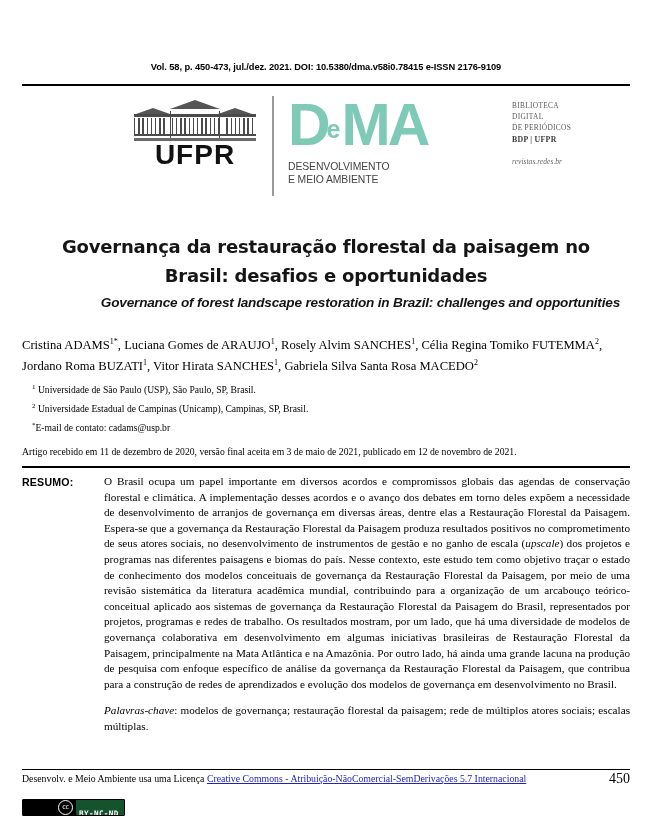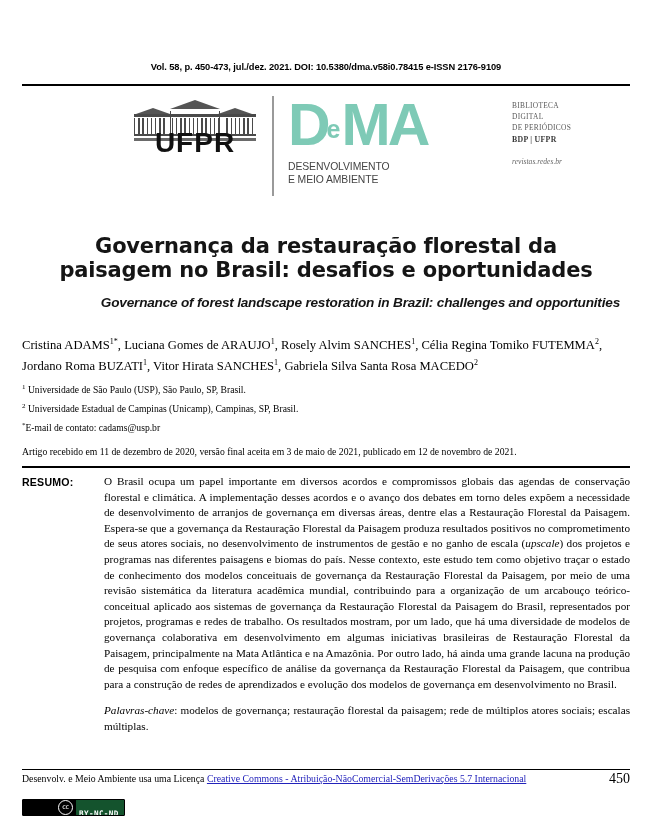--- a/index.html
+++ b/index.html
@@ -110,21 +110,21 @@
   }
   .center-block {
     position: absolute; left: 36px; top: 11px;
     width: 50px; height: 27px;
     border-left: 1.4px solid #4a4a4a;
     border-right: 1.4px solid #4a4a4a;
     box-sizing: border-box;
   }
   .ufpr-word {
     position: absolute;
-    left: 0; top: 28px;
+    left: 0; top: 40px;
     width: 122px;
     text-align: center;
     font-family: "Liberation Sans", sans-serif;
     font-weight: bold;
     font-size: 28px;
     letter-spacing: 1px;
     color: #111;
     line-height: 30px;
   }
 
@@ -201,22 +201,22 @@
 
   
   .title-pt {
     position: absolute;
     top: 220px;
     left: 40px;
     width: 572px;
     text-align: center;
     font-family: "DejaVu Sans", sans-serif;
     font-weight: bold;
-    font-size: 21px;
-    line-height: 24px;
+    font-size: 18px;
+    line-height: 29px;
     letter-spacing: -0.2px;
     color: #151515;
   }
   .title-en {
     position: absolute;
     top: 282px;
     left: 48px;
     width: 572px;
     text-align: right;
     font-family: Liberation Sans, sans-serif;
@@ -239,21 +239,21 @@
     line-height: 18px;
     text-align: left;
     color: #000;
   }
   .authors sup { font-size: 8px; vertical-align: super; }
 
   
   .affils {
     position: absolute;
     top: 379px;
-    left: 22px;
+    left: 32px;
     width: 608px;
     font-family: "Liberation Serif", serif;
     font-size: 9.6px;
     line-height: 17px;
     color: #000;
   }
   .affils .marker { font-size: 7px; vertical-align: super; }
 
   
   .dates {

